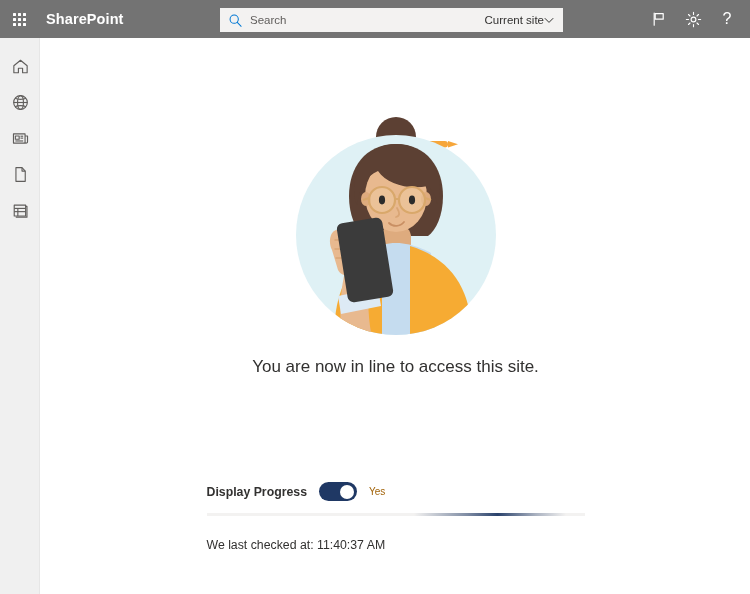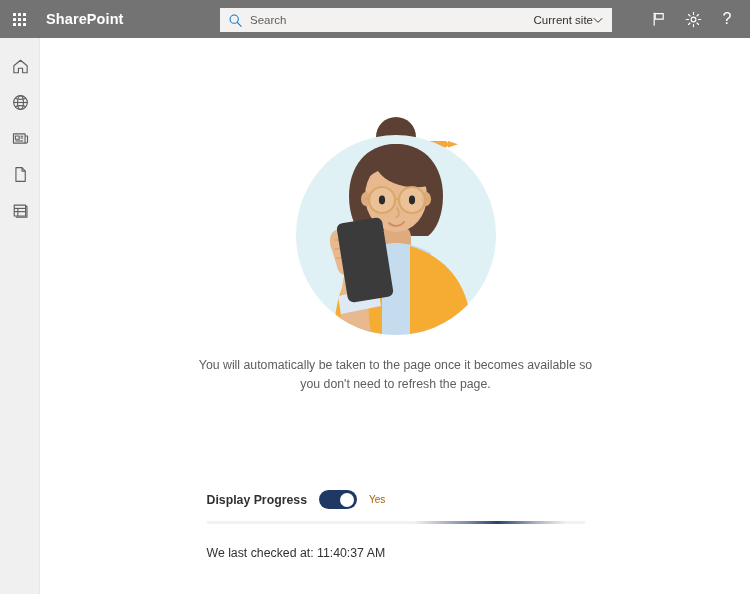--- a/index.html
+++ b/index.html
@@ -34,21 +34,21 @@
     color: #ffffff;
     font-size: 14.5px;
     font-weight: bold;
     margin-left: 8px;
     letter-spacing: 0.1px;
     cursor: pointer;
     white-space: nowrap;
   }
   .searchbox {
     position: absolute; left: 220px; top: 8px;
-    width: 392px; height: 24px;
+    width: 343px; height: 24px;
     background: #f3f2f1;
     display: flex; align-items: center;
     padding: 0 9px 0 8px;
   }
   .search-ico { width: 15px; height: 15px; flex: 0 0 15px; margin-right: 7px; }
   .search-input {
     flex: 1 1 auto;
     border: none; outline: none; background: transparent;
     font-family: "Liberation Sans", sans-serif;
     font-size: 11.5px;
@@ -123,21 +123,21 @@
   .lower {
     position: absolute;
     left: 50%; transform: translateX(-50%);
     top: 440px;
     width: 378px;
     text-align: left;
   }
   .toggle-row {
     display: flex; align-items: center;
     gap: 12px;
-    margin-top: 12px;
+    margin-top: 4px;
   }
   .toggle-label {
     font-size: 12.3px; color: #323130; font-weight: bold;
     white-space: nowrap;
   }
   .switch {
     width: 38px; height: 19px;
     border-radius: 10px;
     background: #1f3864;
     position: relative;
@@ -356,21 +356,21 @@
           <g stroke="#d9a575" stroke-width="1.4" fill="none" stroke-linecap="round">
             <line x1="49" y1="130" x2="62" y2="130"></line>
             <line x1="49" y1="139" x2="62" y2="139"></line>
             <line x1="50" y1="148" x2="62" y2="148"></line>
           </g>
 
           <rect x="56" y="110" width="46" height="80" rx="6" fill="#3b3b3b" transform="rotate(-9 79 150)"></rect>
         </g>
       </svg>
 
-      <div class="subtext">You will automatically be taken to the page once it becomes available so you don't need to refresh the page.</div>
+      <div class="headline">You are now in line to access this site.</div>
     </div>
 
     <div class="lower">
 
       <div class="toggle-row">
         <span class="toggle-label">Display Progress</span>
         <div class="switch">
           <span class="knob"></span>
         </div>
         <span class="toggle-state">Yes</span>

